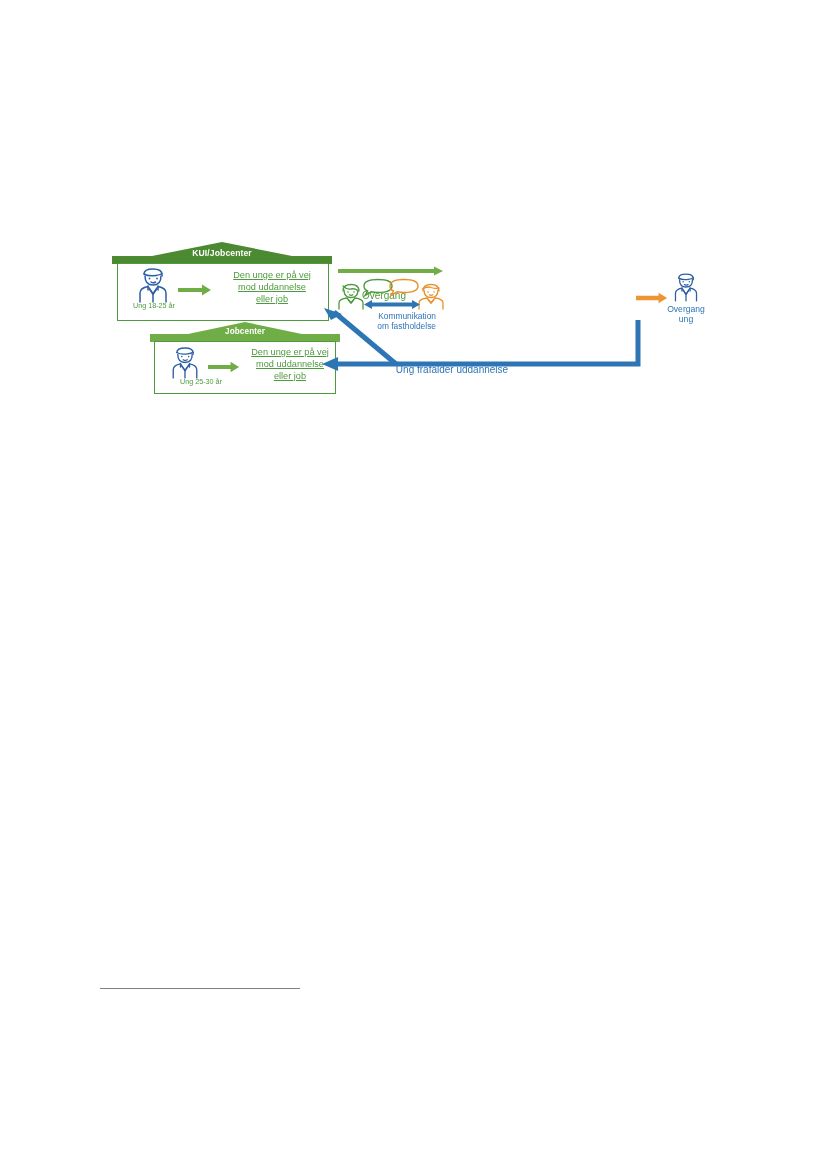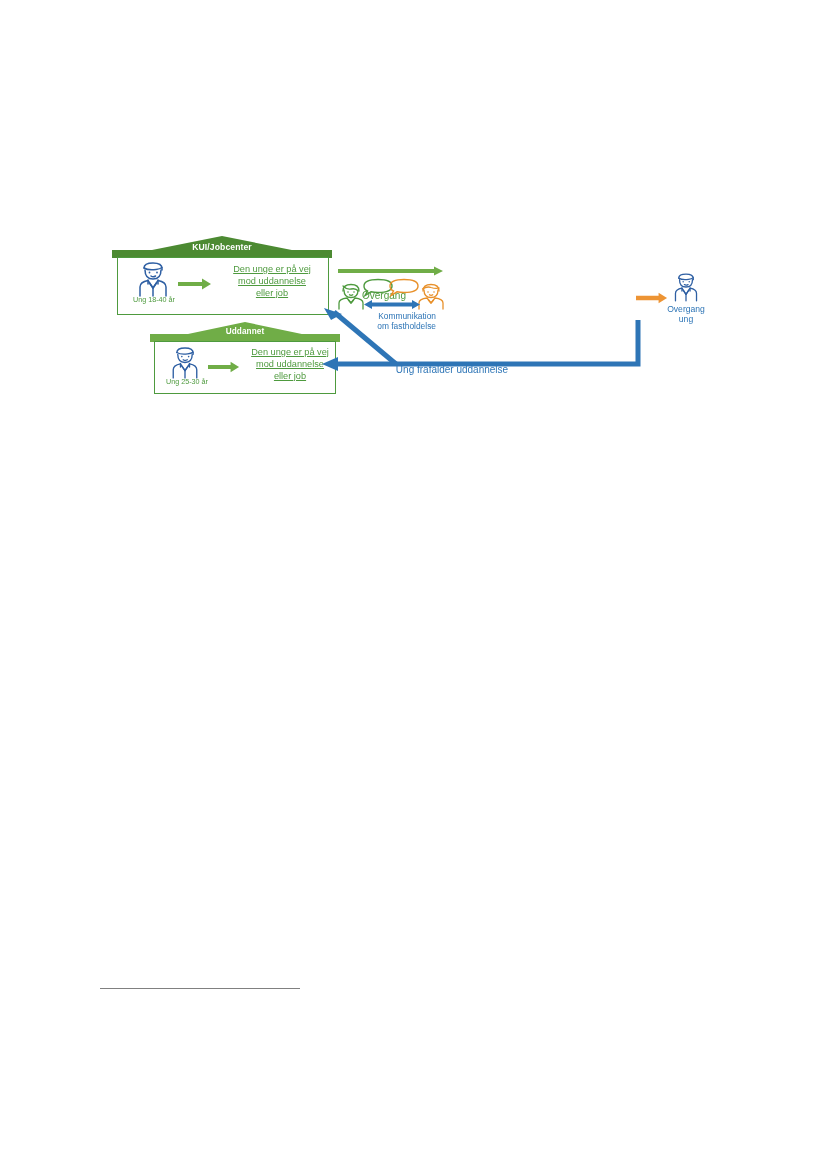--- a/index.html
+++ b/index.html
@@ -88,21 +88,21 @@
     border-top: 1px solid #808080;
   }
 </style>
 </head>
 <body>
 
 <div id="page">
 
   <div id="diagram">
 
-    <div class="house" style="left:12px; top:6px; width:220px; height:80px;">
+    <div class="house" style="left:12px; top:12px; width:220px; height:80px;">
       <svg class="roof-svg" width="220" height="22" viewBox="0 0 220 22">
         <polygon points="0,22 110,0 220,22" fill="#4C8A32"></polygon>
         <rect x="0" y="14" width="220" height="8" fill="#4C8A32"></rect>
       </svg>
       <div class="roof-label" style="top:6px; font-size:8.6px;">KUI/Jobcenter</div>
 
       <div class="body-box" style="left:5px; top:21px; width:212px; height:58px; border:1px solid #4E9A3E;"></div>
 
       <svg style="position:absolute; left:20px; top:24px;" width="42" height="38" viewBox="0 0 42 38">
         <g fill="none" stroke="#2E5FA3" stroke-width="1.5" stroke-linecap="round" stroke-linejoin="round">
@@ -111,55 +111,55 @@
           <path d="M13 10 Q13 19 21 19 Q29 19 29 10"></path>
           <circle cx="17.5" cy="12.5" r="0.9" fill="#2E5FA3" stroke="none"></circle>
           <circle cx="25" cy="12.5" r="0.9" fill="#2E5FA3" stroke="none"></circle>
           <path d="M19 16 Q21 17.5 23.5 16"></path>
           <path d="M16 20 L16 24 M26 20 L26 24"></path>
           <path d="M8 36 L8 27 Q8 22 16 20.5 L21 28 L26 20.5 Q34 22 34 27 L34 36"></path>
           <path d="M17.5 23 L21 28 L24.5 23"></path>
           <path d="M21 28 L21 36"></path>
         </g>
       </svg>
-      <div class="fig-caption green-txt" style="left:6px; top:60px; width:72px; font-size:7.2px;">Ung 18-40 år</div>
+      <div class="fig-caption green-txt" style="left:6px; top:60px; width:72px; font-size:7.2px;">Ung 18-25 år</div>
 
       <svg style="position:absolute; left:66px; top:42px;" width="34" height="12" viewBox="0 0 34 12">
         <polygon points="0,4 24,4 24,0.5 33,6 24,11.5 24,8 0,8" fill="#70AD47"></polygon>
       </svg>
 
       <div class="house-text green-txt" style="left:104px; top:28px; width:112px; font-size:9.2px;">Den unge er på vej
 mod uddannelse
 eller job</div>
     </div>
 
     <div class="house" style="left:50px; top:92px; width:190px; height:75px;">
       <svg class="roof-svg" width="190" height="20" viewBox="0 0 190 20">
         <polygon points="0,20 95,0 190,20" fill="#70AD47"></polygon>
         <rect x="0" y="12" width="190" height="8" fill="#70AD47"></rect>
       </svg>
-      <div class="roof-label" style="top:5px; font-size:8.2px;">Uddannet</div>
+      <div class="roof-label" style="top:5px; font-size:8.2px;">Jobcenter</div>
 
       <div class="body-box" style="left:4px; top:19px; width:182px; height:53px; border:1px solid #4E9A3E;"></div>
 
       <svg style="position:absolute; left:16px; top:23px;" width="38" height="35" viewBox="0 0 42 38">
         <g fill="none" stroke="#2E5FA3" stroke-width="1.5" stroke-linecap="round" stroke-linejoin="round">
           <path d="M12 8 Q12 3 21 3 Q30 3 30 8.5 L30 10"></path>
           <path d="M12 8 Q16 10.5 24 9.5 Q28 9 30 7.5"></path>
           <path d="M13 10 Q13 19 21 19 Q29 19 29 10"></path>
           <circle cx="17.5" cy="12.5" r="0.9" fill="#2E5FA3" stroke="none"></circle>
           <circle cx="25" cy="12.5" r="0.9" fill="#2E5FA3" stroke="none"></circle>
           <path d="M19 16 Q21 17.5 23.5 16"></path>
           <path d="M16 20 L16 24 M26 20 L26 24"></path>
           <path d="M8 36 L8 27 Q8 22 16 20.5 L21 28 L26 20.5 Q34 22 34 27 L34 36"></path>
           <path d="M17.5 23 L21 28 L24.5 23"></path>
           <path d="M21 28 L21 36"></path>
         </g>
       </svg>
-      <div class="fig-caption green-txt" style="left:2px; top:56px; width:70px; font-size:7.2px;">Ung 25-30 år</div>
+      <div class="fig-caption green-txt" style="left:2px; top:56px; width:70px; font-size:7.2px;text-align:right;">Ung 25-30 år</div>
 
       <svg style="position:absolute; left:58px; top:39px;" width="32" height="12" viewBox="0 0 34 12">
         <polygon points="0,4 24,4 24,0.5 33,6 24,11.5 24,8 0,8" fill="#70AD47"></polygon>
       </svg>
 
       <div class="house-text green-txt" style="left:92px; top:25px; width:96px; font-size:9.2px;">Den unge er på vej
 mod uddannelse
 eller job</div>
     </div>
 

